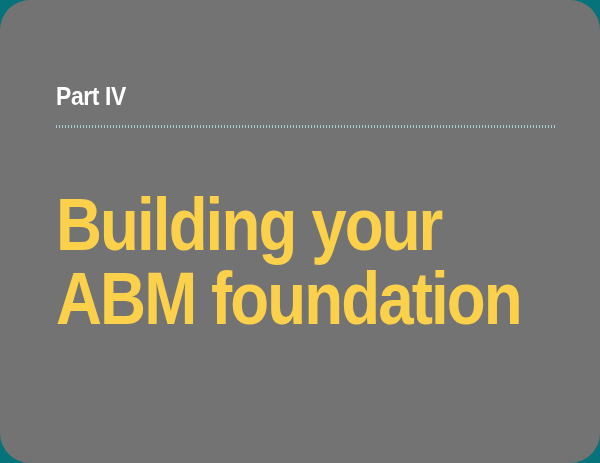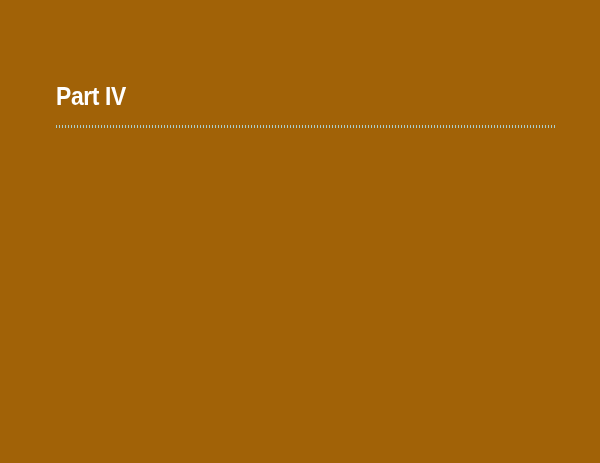--- a/index.html
+++ b/index.html
@@ -13,23 +13,24 @@
     overflow: hidden;
     font-family: "Liberation Sans", sans-serif;
     background: #06737a;
   }
 
   
   .slide {
     position: relative;
     width: 600px;
     height: 463px;
-    background: #a16207;
+    background: #737373;
     box-sizing: border-box;
     overflow: hidden;
+    border-radius: 30px;
   }
 
   
   .eyebrow {
     position: absolute;
     left: 56px;
     top: 82px;
     width: 500px;
     height: 30px;
   }
@@ -86,14 +87,18 @@
 <body>
 
 <div class="slide">
 
   <div class="eyebrow">
     <span class="eyebrow-label">Part IV</span>
   </div>
 
   <div class="divider"></div>
 
+  <div class="headline">
+    <span class="headline-line">Building your</span>
+    <span class="headline-line">ABM foundation</span>
+  </div>
 
 </div>
 
 </body></html>

